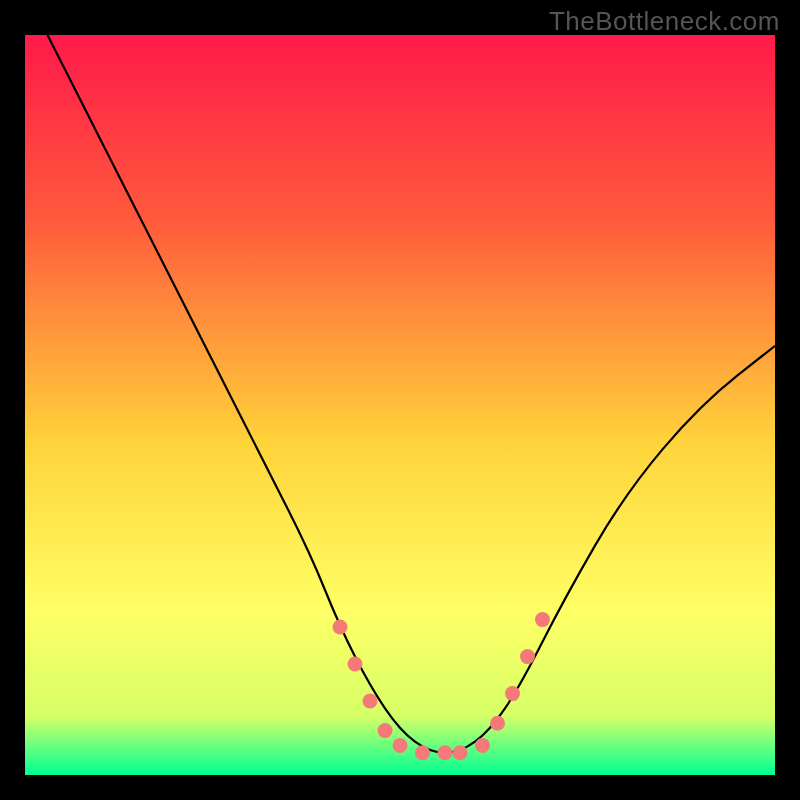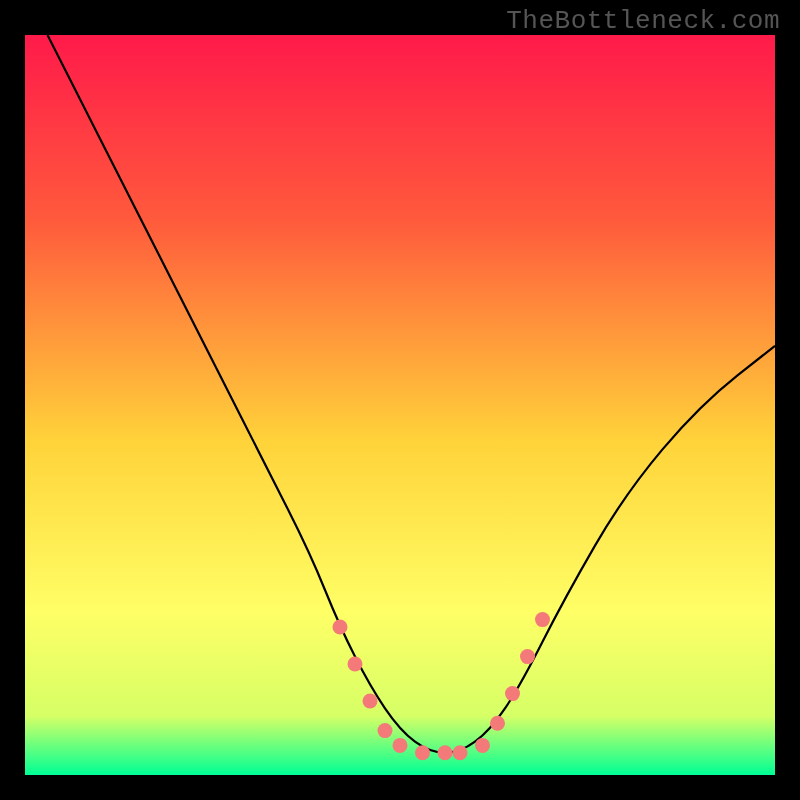--- a/index.html
+++ b/index.html
@@ -21,21 +21,20 @@
   .watermark {
     position: absolute;
     top: 6px;
     right: 20px;
     color: #555;
     font-size: 26px;
     font-weight: 500;
     letter-spacing: 0.5px;
     z-index: 10;
     pointer-events: none;
-    font-family: Liberation Mono, monospace;
   }
 </style>
 </head>
 <body>
 
 <div class="frame">
   <div class="watermark">TheBottleneck.com</div>
 
   <svg width="800" height="800" viewBox="0 0 800 800">
     <defs>

